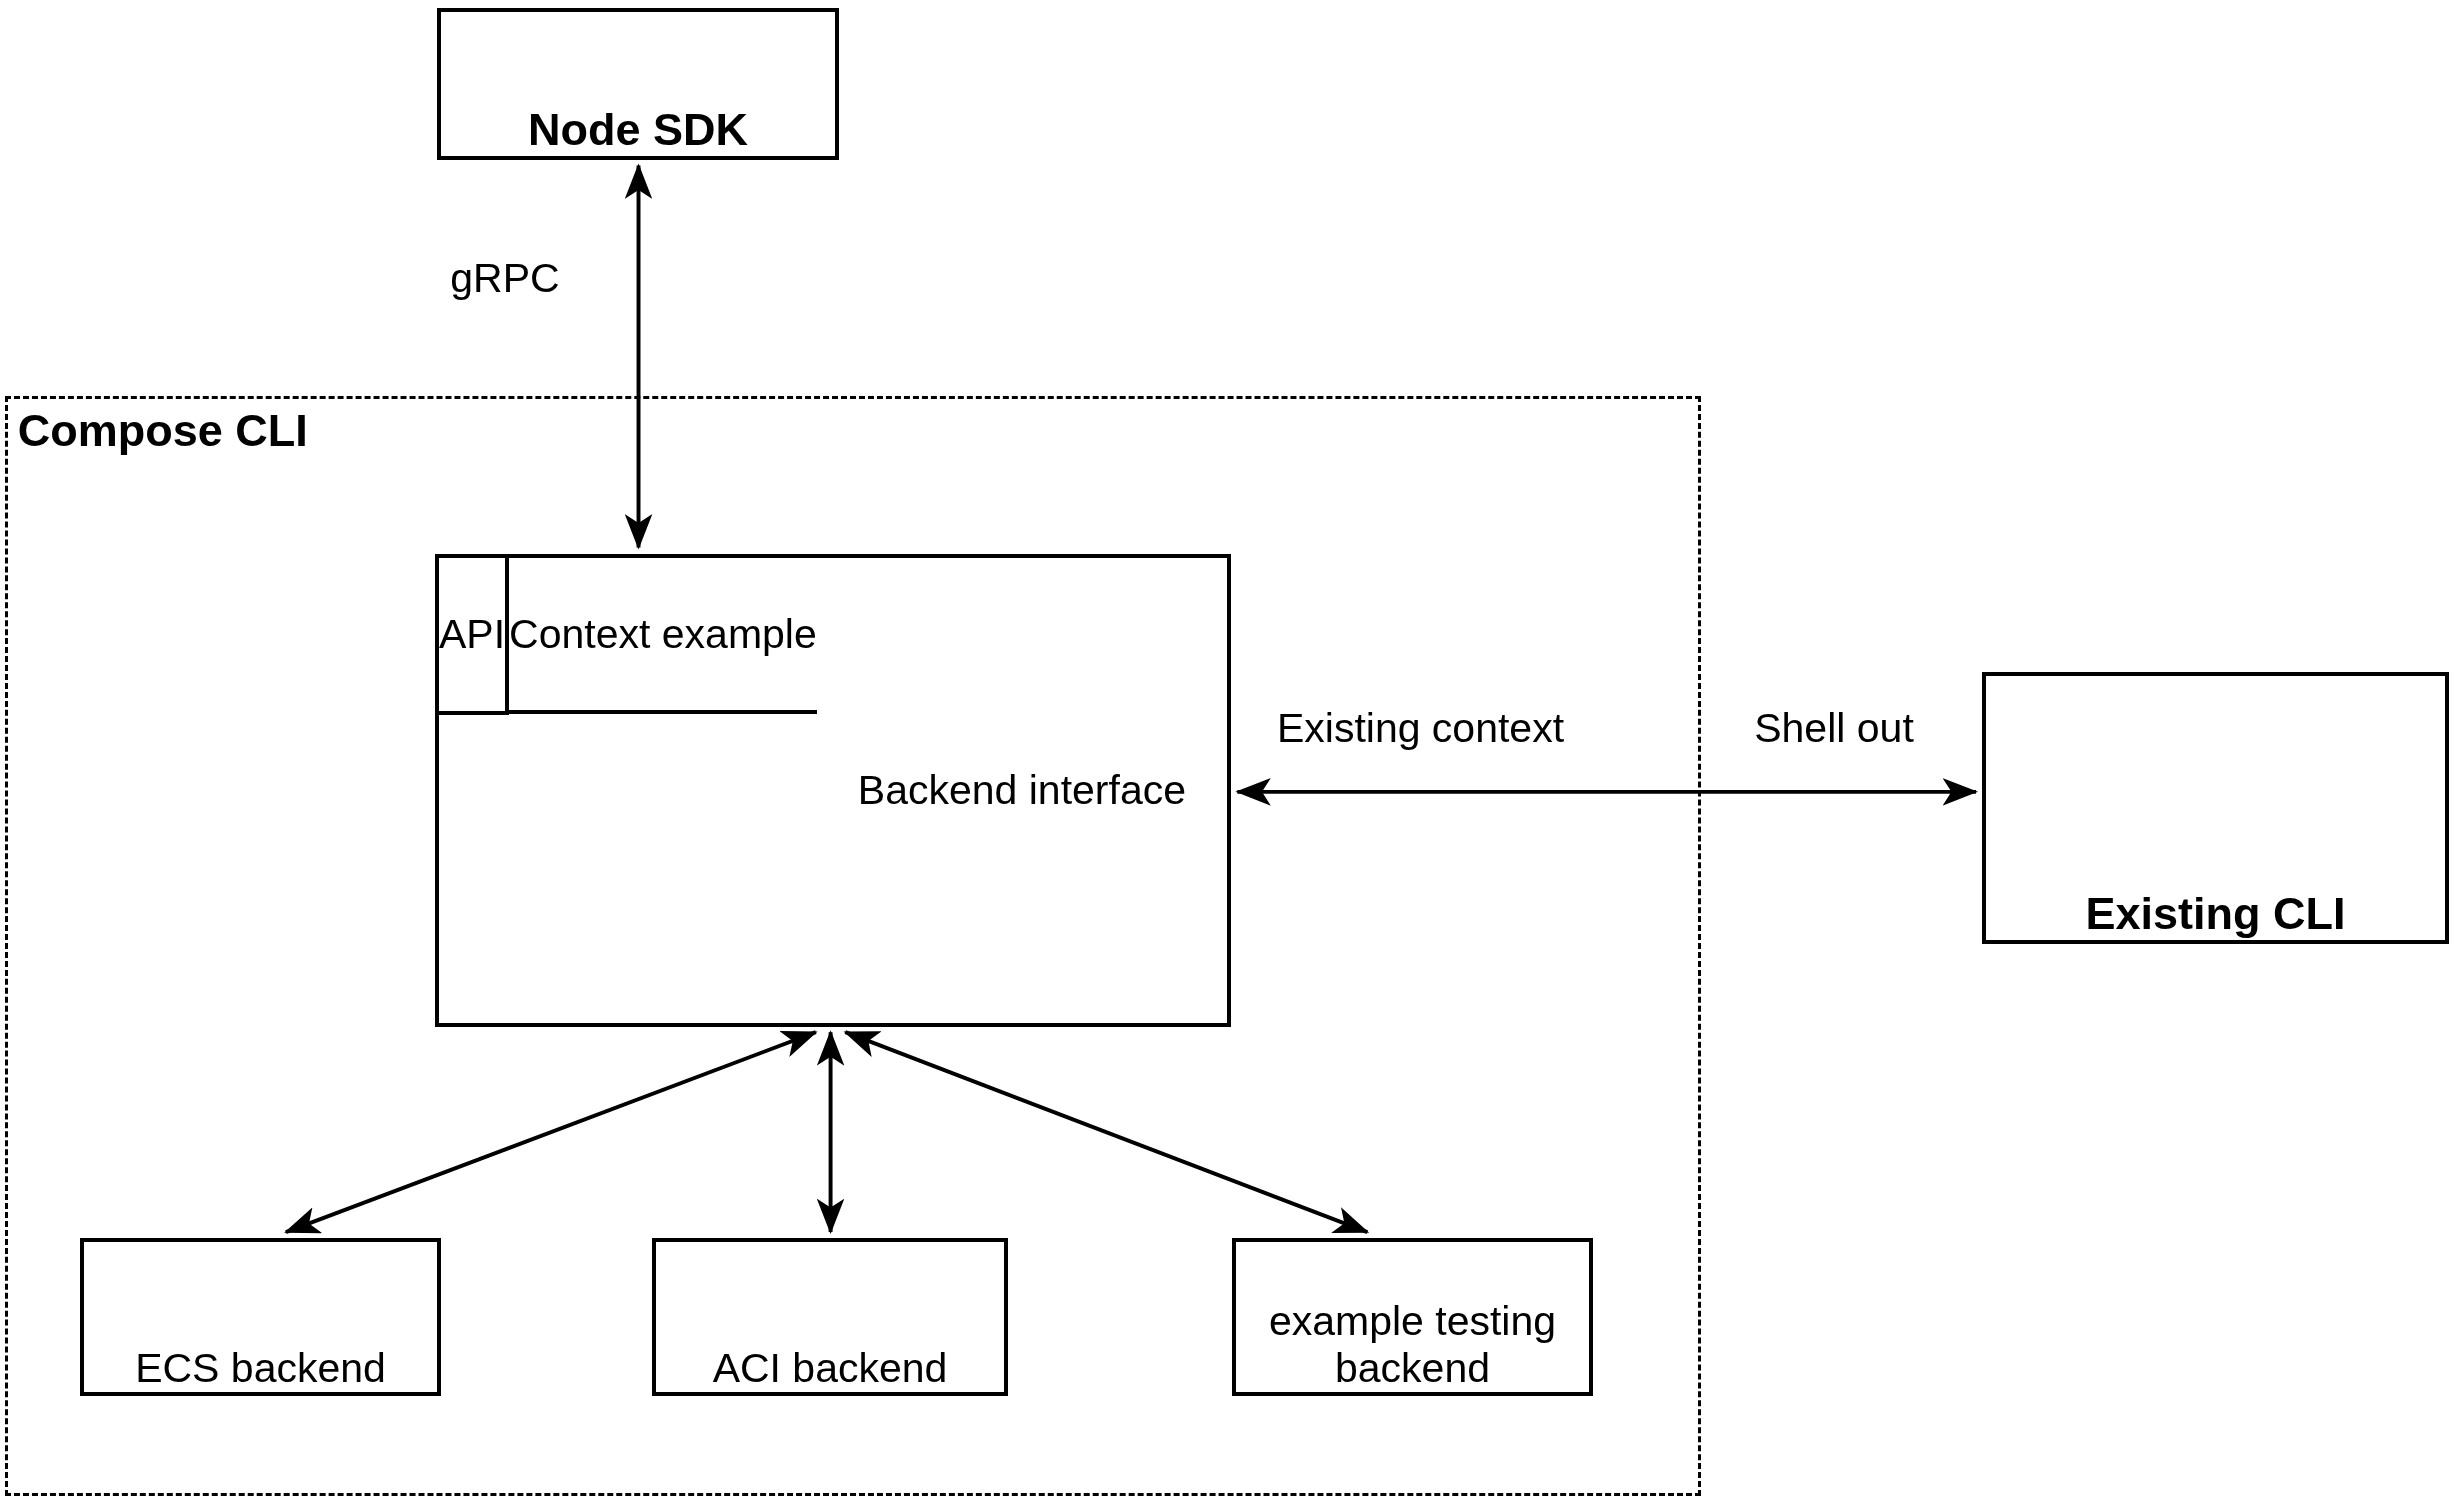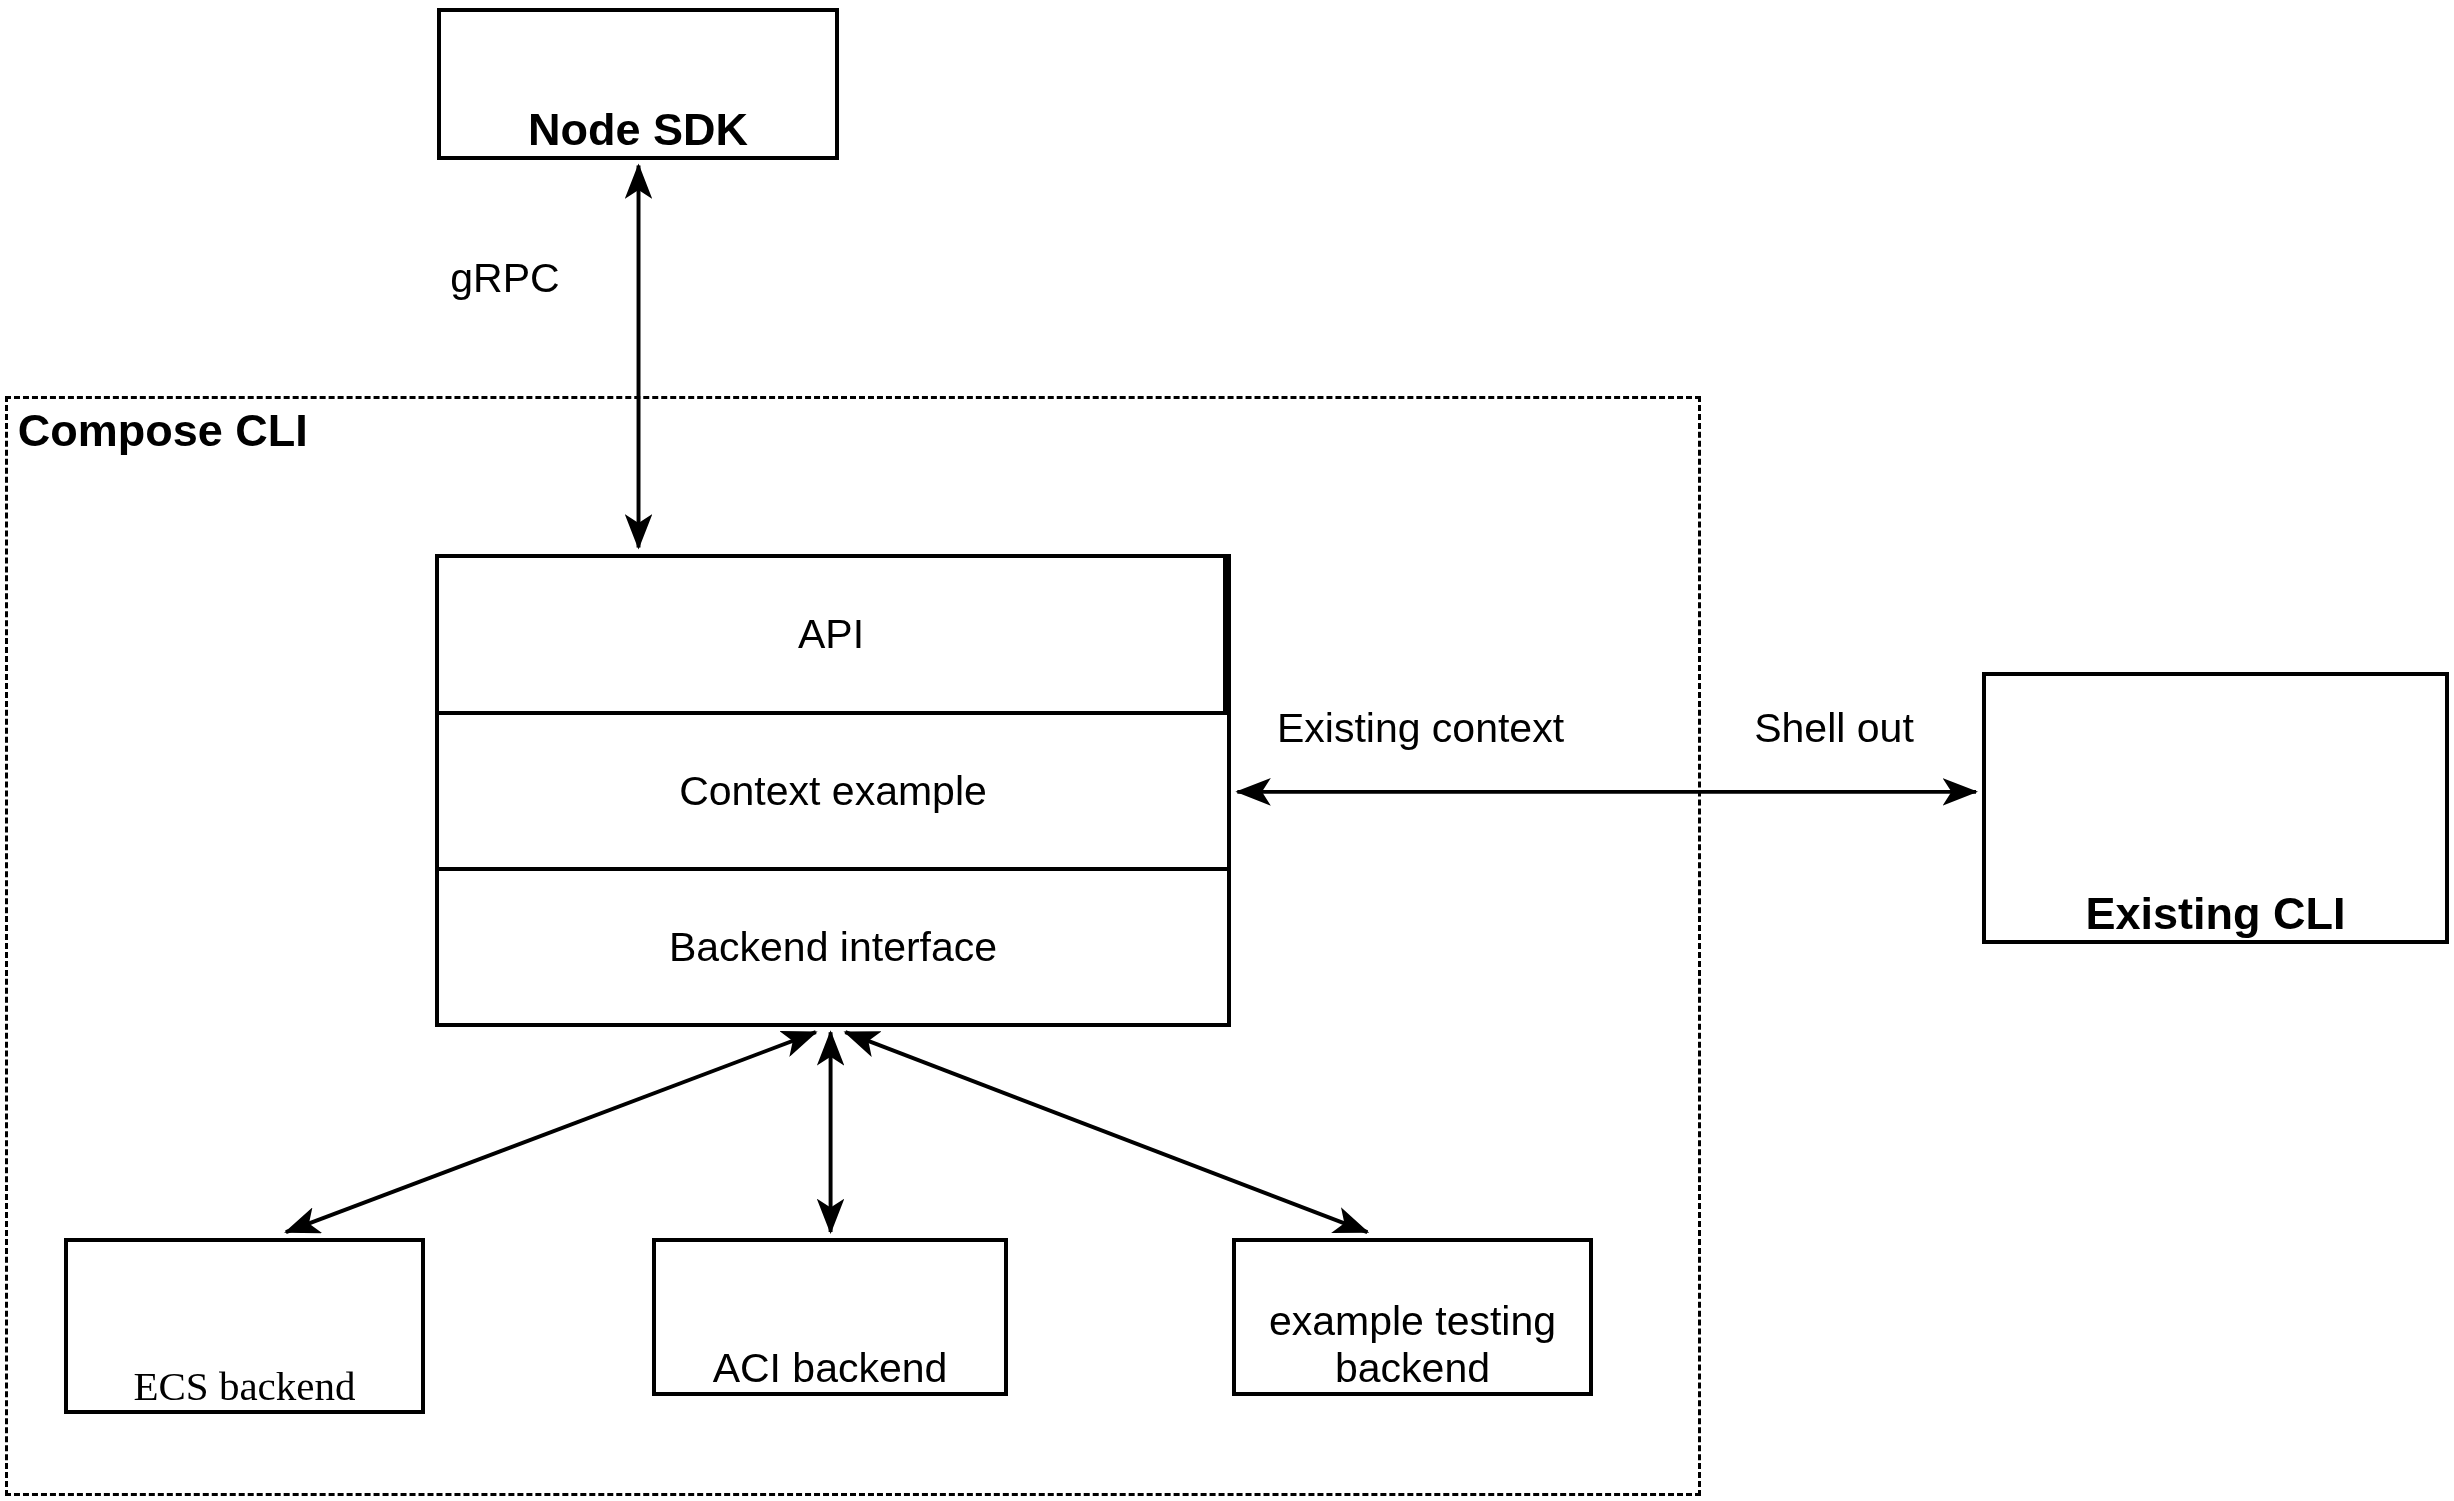--- a/index.html
+++ b/index.html
@@ -46,21 +46,21 @@
     white-space:nowrap;
   }
   
   .stack{
     position:absolute;
     left:435px;top:554px;width:796px;height:473px;
     border:4.9px solid var(--stroke);
     box-sizing:border-box;
     background:var(--bg);
     display:flex;
-    flex-direction:column;
+    flex-direction:row;
   }
   .stack-row{
     display:flex;
     align-items:center;
     justify-content:center;
     font-size:41px;
     box-sizing:border-box;
   }
   .stack-row.top{height:157px;border-bottom:4.9px solid var(--stroke);padding:0;}
   .stack-row.mid{height:156px;border-bottom:4.9px solid var(--stroke);}
@@ -75,21 +75,21 @@
   }
   .stack-cell.first{border-right:4.9px solid var(--stroke);}
   .edge-label{
     position:absolute;
     font-size:41px;
     text-align:center;
     white-space:nowrap;
   }
   #node-sdk{left:437px;top:7.9px;width:402px;height:152px;}
   #existing-cli{left:1982px;top:672px;width:467px;height:272px;}
-  #ecs-backend{left:64px;top:1238px;width:361px;height:176px;font-family:Liberation Serif, serif;}
+  #ecs-backend{left:80px;top:1238px;width:361px;height:158px;}
   #aci-backend{left:652px;top:1238px;width:356px;height:158px;}
   #example-backend{left:1232px;top:1238px;width:361px;height:158px;padding:0 12px;}
   #grpc-label{left:394px;top:255px;width:222px;}
   #existing-context-label{left:1243px;top:705px;width:355px;}
   #shell-out-label{left:1716px;top:705px;width:236px;}
 </style>
 </head>
 <body>
 
 <div class="canvas">

